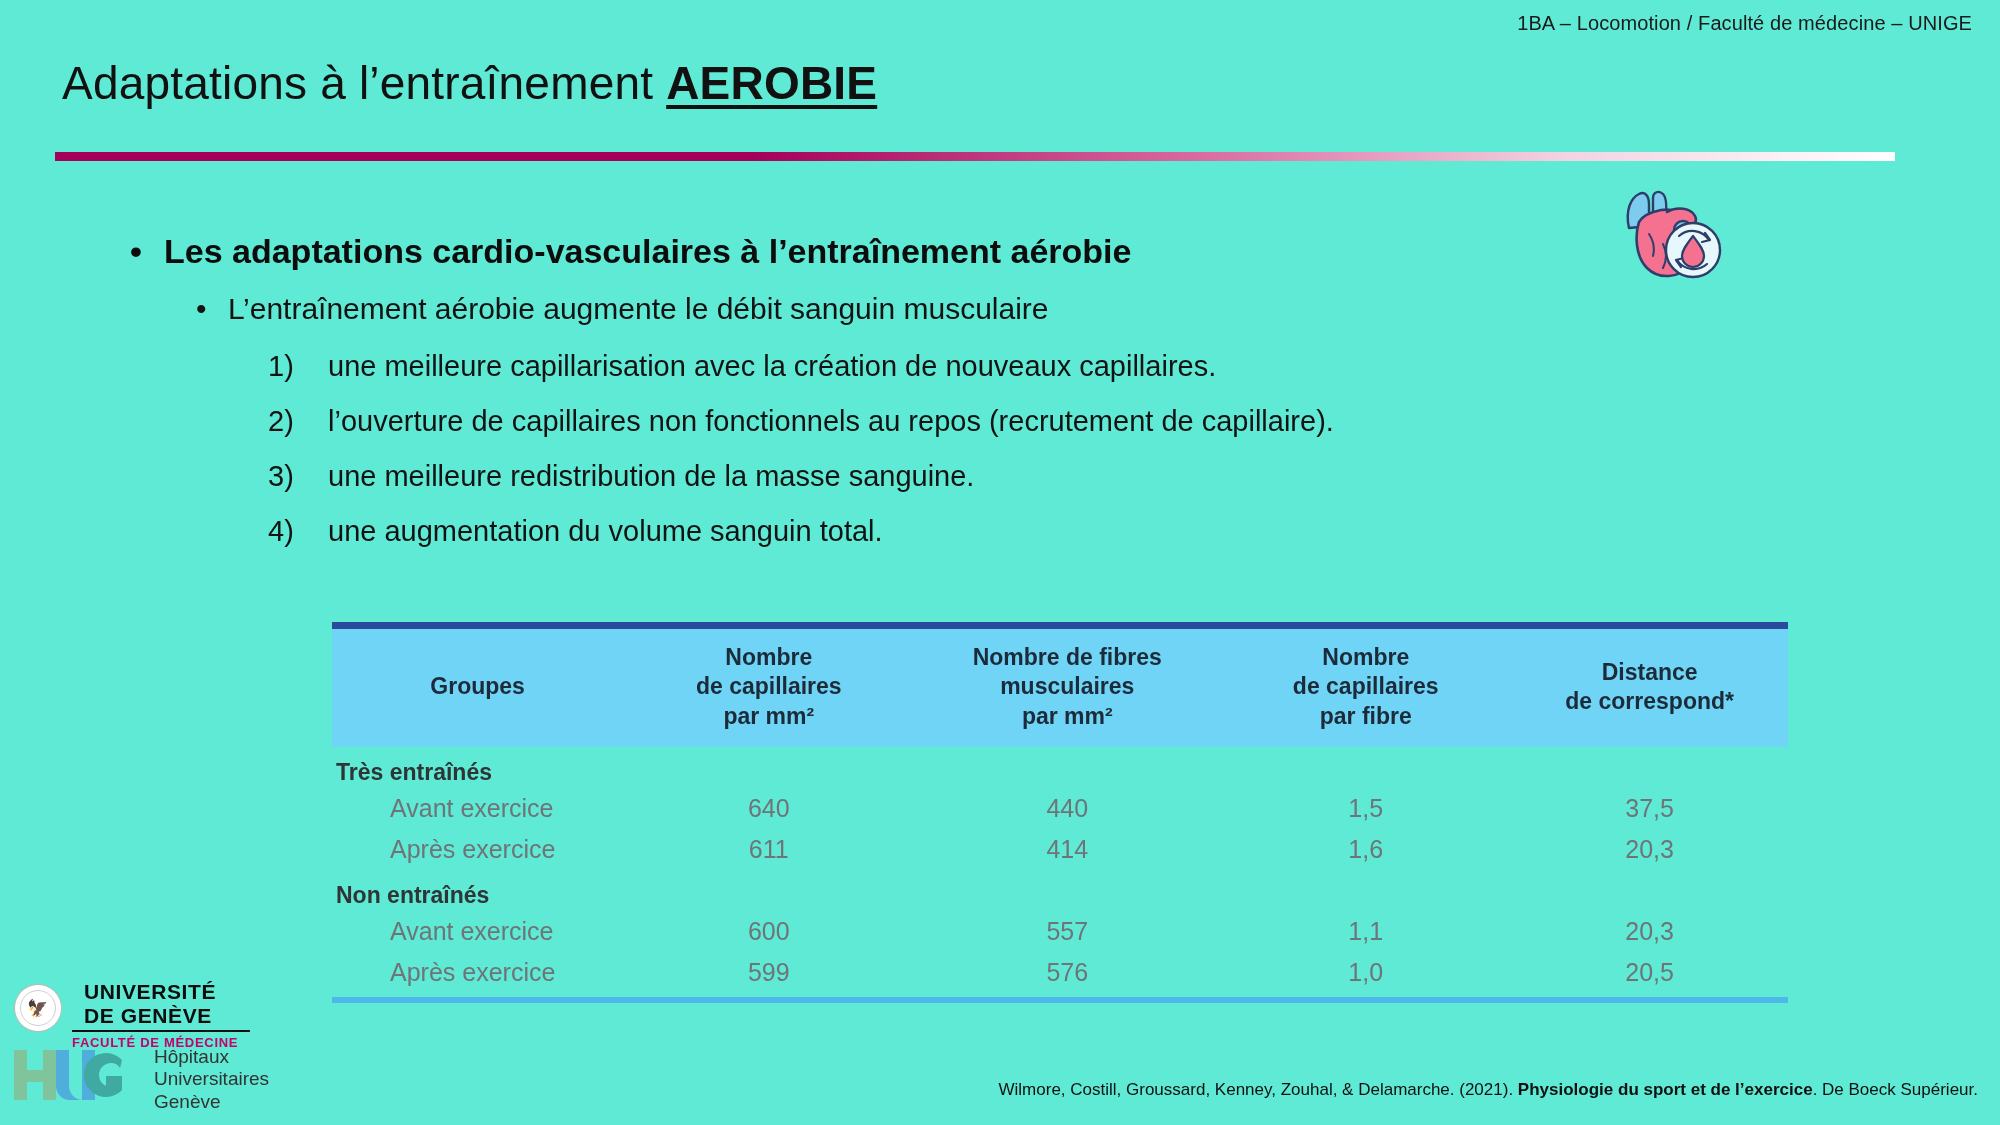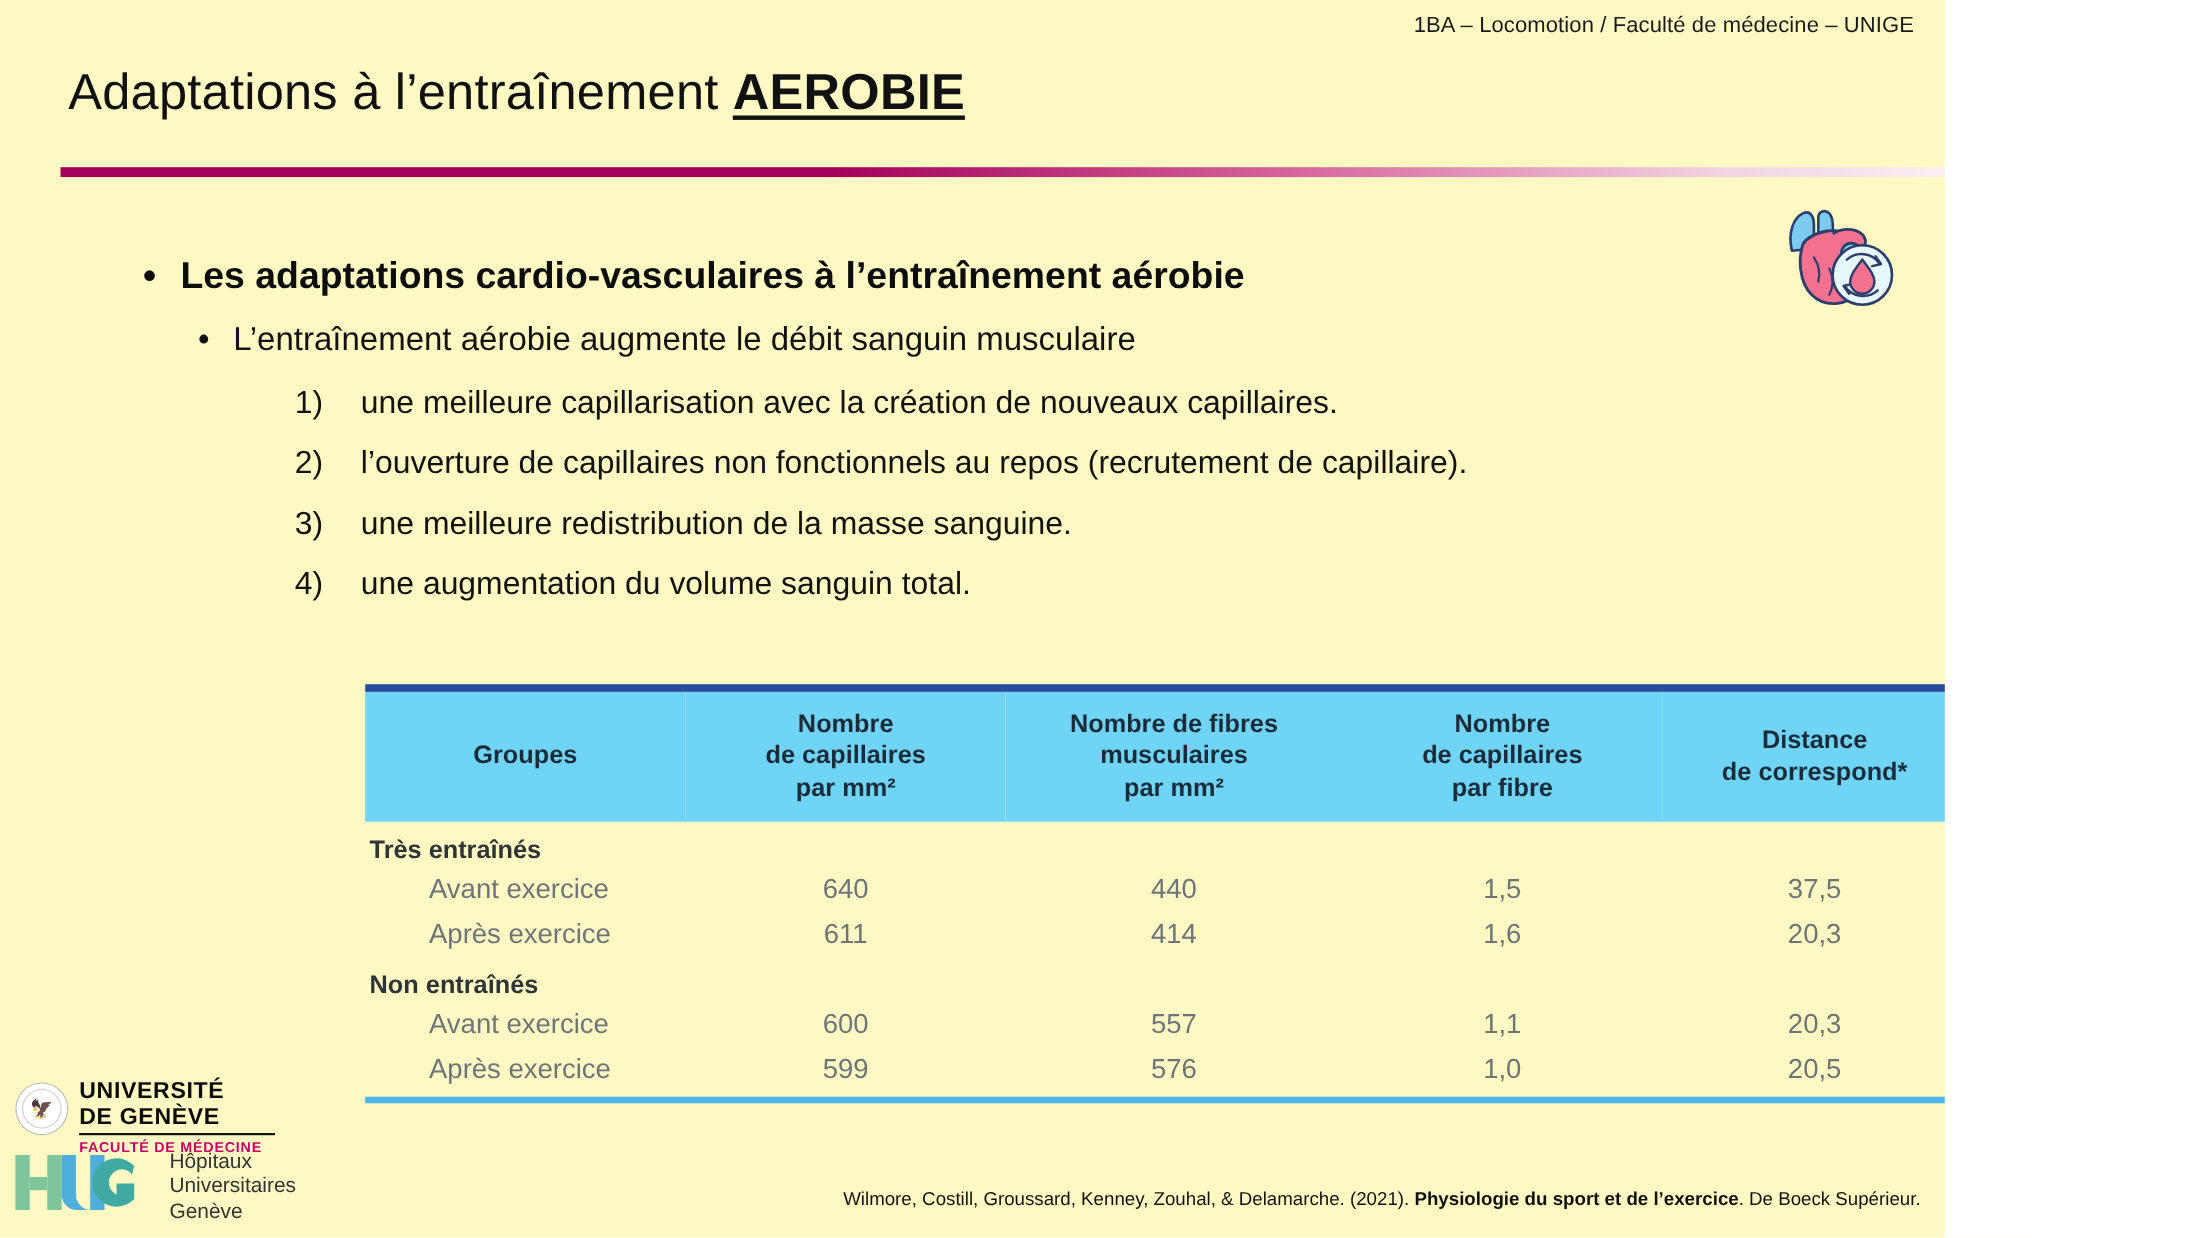--- a/index.html
+++ b/index.html
@@ -7,23 +7,23 @@
     margin: 0;
     padding: 0;
     background: #ffffff;
   }
   body {
     font-family: "Liberation Sans", sans-serif;
     -webkit-font-smoothing: antialiased;
   }
   .slide {
     position: relative;
-    width: 1768px;
+    width: 2000px;
     height: 1125px;
-    background: #fef9c3;
+    background: #5eead4;
     overflow: hidden;
   }
 
   
   .course-header {
     position: absolute;
     top: 12px;
     right: 28px;
     font-size: 20px;
     color: #1a1a1a;
@@ -66,21 +66,21 @@
     top: 232px;
     font-size: 34px;
     font-weight: 700;
     color: #0d0d0d;
     white-space: nowrap;
   }
   .bullet-l1 .dot { display:inline-block; width: 34px; }
 
   .bullet-l2 {
     position: absolute;
-    left: 180px;
+    left: 196px;
     top: 292px;
     font-size: 30px;
     font-weight: 400;
     color: #131313;
     white-space: nowrap;
   }
   .bullet-l2 .dot { display:inline-block; width: 32px; }
 
   .numlist {
     position: absolute;
@@ -223,20 +223,21 @@
     color: #555;
     line-height: 1;
   }
   .unige-text { margin-left: 10px; }
   .unige-text .l1 {
     font-size: 21px;
     font-weight: 700;
     letter-spacing: 0.6px;
     color: #0d0d0d;
     line-height: 1.12;
+    margin-left: 12px;
   }
   .unige-divider {
     height: 1.5px;
     background: #111;
     margin: 3px 0 3px;
     width: 178px;
   }
   .unige-text .fac {
     font-size: 13px;
     font-weight: 700;

